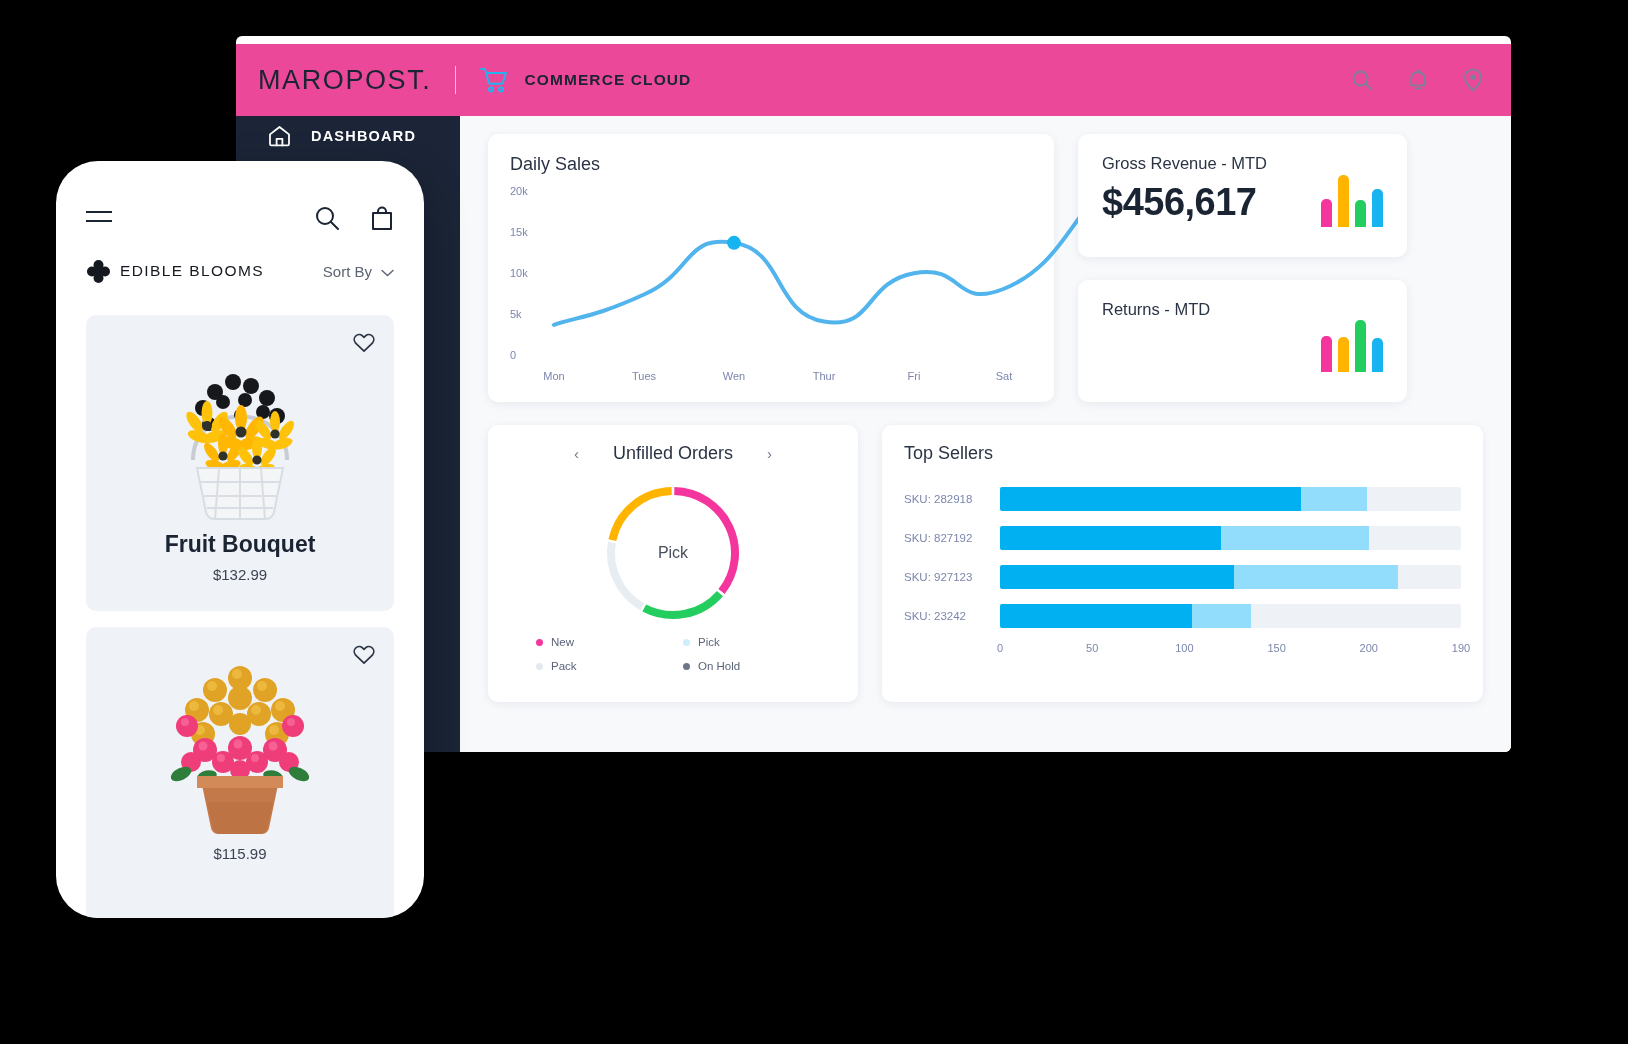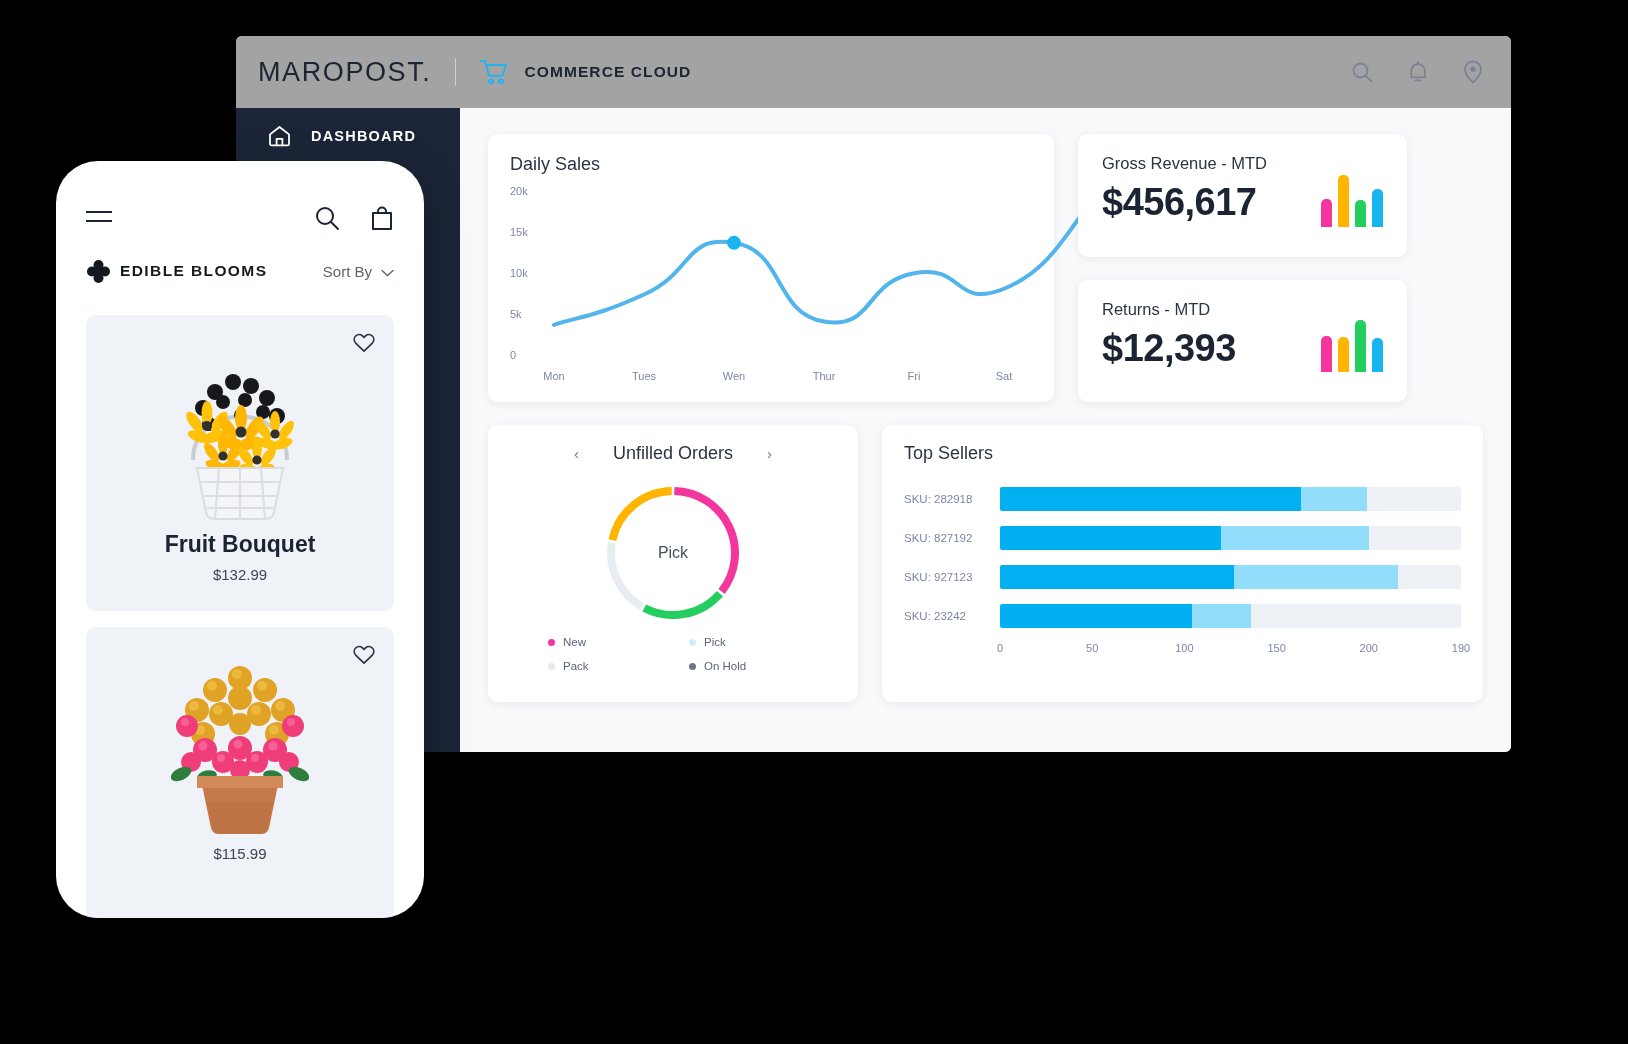--- a/index.html
+++ b/index.html
@@ -14,22 +14,22 @@
   
   #desktop-window {
     position: absolute; left: 236px; top: 36px;
     width: 1275px; height: 716px;
     background: #ffffff;
     border-radius: 6px;
     overflow: hidden;
     box-shadow: 0 18px 48px rgba(0,0,0,0.28);
   }
   #app-topbar {
-    position: absolute; left: 0; top: 0; width: 100%; height: 72px;
-    background: #a3a3a3;
+    position: absolute; left: 0; top: 8px; width: 100%; height: 72px;
+    background: #ec4899;
     display: flex; align-items: center;
     z-index: 5;
   }
   .brand-wordmark {
     margin-left: 22px;
     font-size: 27px; letter-spacing: 1.6px; font-weight: 500;
     color: #1b2433;
   }
   .brand-dot { font-size: 27px; color: #1b2433; }
   .brand-divider {
@@ -112,21 +112,21 @@
   .uf-title { font-size: 18px; color: #2b3445; }
   #donut-wrap {
     position: relative; width: 142px; height: 142px; margin: 18px auto 0 auto;
   }
   #donut-center {
     position: absolute; inset: 0;
     display: flex; align-items: center; justify-content: center;
     font-size: 16px; color: #48505f;
   }
   .uf-legend {
-    position: absolute; left: 60px; right: 28px; bottom: 18px;
+    position: absolute; left: 48px; right: 28px; bottom: 18px;
     display: flex; flex-wrap: wrap;
   }
   .lg-item {
     width: 50%; display: flex; align-items: center;
     font-size: 11.5px; color: #5b6478; margin-bottom: 12px;
   }
   .lg-dot { width: 7px; height: 7px; border-radius: 50%; margin-right: 8px; }
 
   
   #top-sellers-card { width: 601px; height: 277px; padding: 18px 22px; position: relative; }
@@ -166,21 +166,21 @@
   #hamburger { width: 26px; cursor: pointer; }
   #hamburger i {
     display: block; height: 2px; background: #1b2433; margin-bottom: 7px;
   }
   .phone-actions { margin-left: auto; display: flex; gap: 30px; color: #1b2433; }
   #phone-brandrow {
     display: flex; align-items: center; height: 56px;
   }
   .brand-flower { margin-right: 9px; display: flex; }
   .phone-brand-name {
-    font-size: 15.5px; font-weight: 700; letter-spacing: 1.4px; color: #14181f;
+    font-size: 15.5px; font-weight: 400; letter-spacing: 1.4px; color: #14181f;
   }
   .sortby {
     margin-left: auto; display: flex; align-items: center; gap: 9px;
     font-size: 15px; color: #5c6470;
   }
   .product-card {
     background: #eff3f7; border-radius: 10px;
     margin-top: 16px; height: 296px; position: relative;
     padding-top: 14px;
   }
@@ -268,21 +268,20 @@
             <div class="kpi-value">$456,617</div>
             <div class="kpi-spark">
                 <div class="spark-bar" style="height: 28px; background: rgb(245, 53, 158);"></div>
                 <div class="spark-bar" style="height: 52px; background: rgb(255, 180, 0);"></div>
                 <div class="spark-bar" style="height: 27px; background: rgb(35, 205, 94);"></div>
                 <div class="spark-bar" style="height: 38px; background: rgb(24, 180, 240);"></div>
               </div>
           </div>
           <div class="card kpi-card">
             <div class="kpi-title">Returns - MTD</div>
-            <div class="kpi-value">$12,393</div>
             <div class="kpi-spark">
                 <div class="spark-bar" style="height: 36px; background: rgb(245, 53, 158);"></div>
                 <div class="spark-bar" style="height: 35px; background: rgb(255, 180, 0);"></div>
                 <div class="spark-bar" style="height: 52px; background: rgb(35, 205, 94);"></div>
                 <div class="spark-bar" style="height: 34px; background: rgb(24, 180, 240);"></div>
               </div>
           </div>
         </div>
       </div>
 

